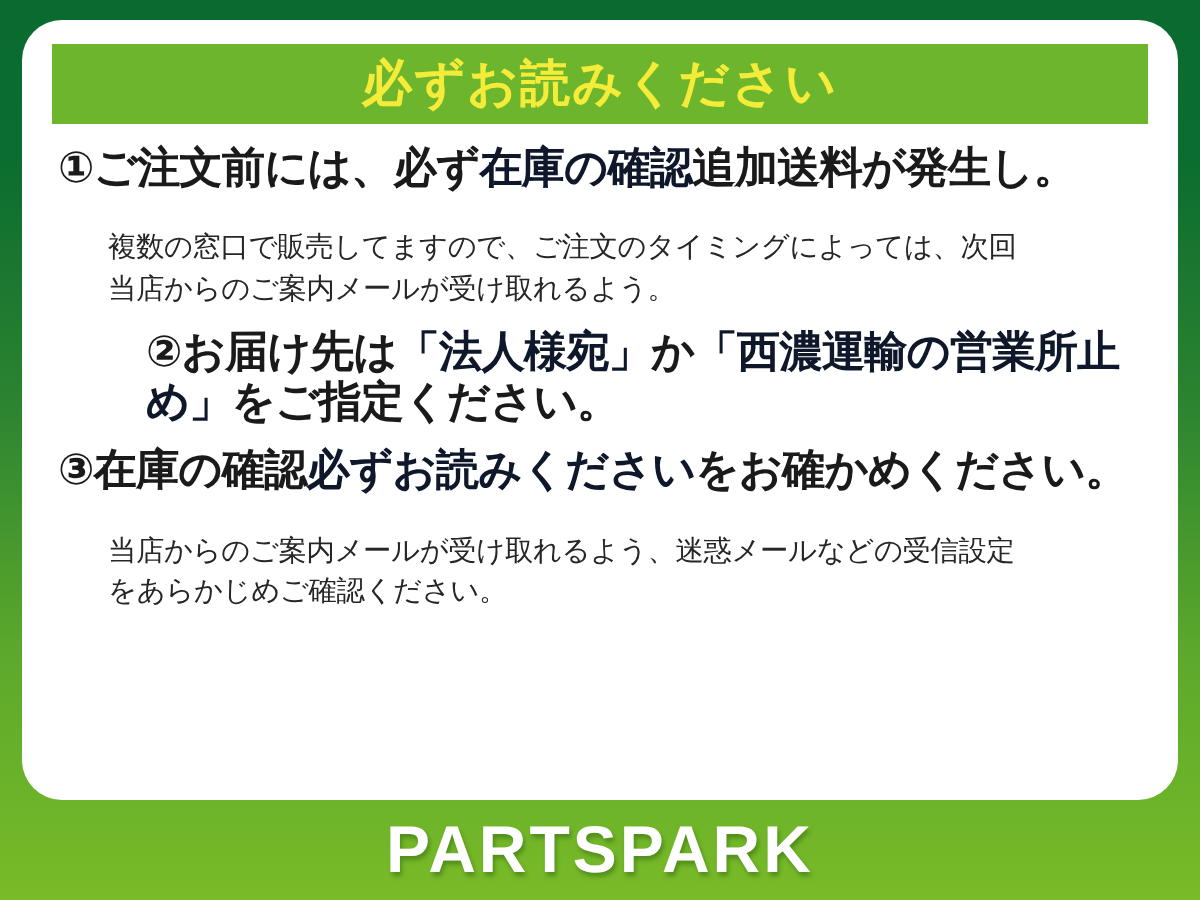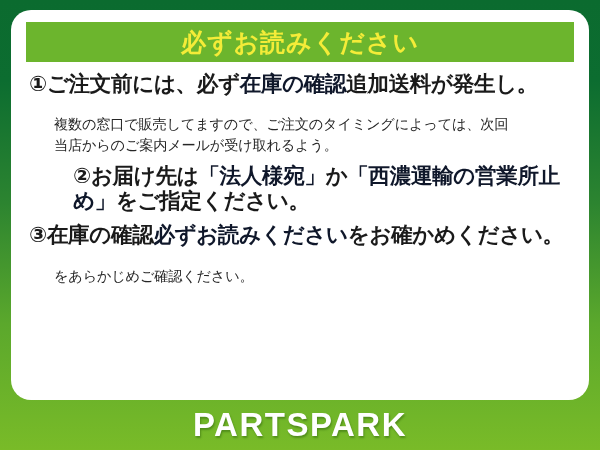--- a/index.html
+++ b/index.html
@@ -148,20 +148,21 @@
         <div class="item-heading wrap">
           <span>②</span><span>お届け先は</span><span class="accent">「法人様宛」</span><span>か</span><span class="accent">「西濃運輸の営業所止め」</span><span>をご指定ください。</span>
         </div>
       </div>
 
       <div class="notice-item">
         <div class="item-heading">
           <span>③</span><span>在庫の確認</span><span class="accent">必ずお読みください</span><span>をお確かめください。</span>
         </div>
         <div class="item-note">
+          <span class="line">当店からのご案内メールが受け取れるよう、迷惑メールなどの受信設定</span>
           <span class="line">をあらかじめご確認ください。</span>
         </div>
       </div>
 
     </div>
   </div>
 
   <div id="notice-footer">
     <div id="brand-wordmark">PARTSPARK</div>
   </div>

